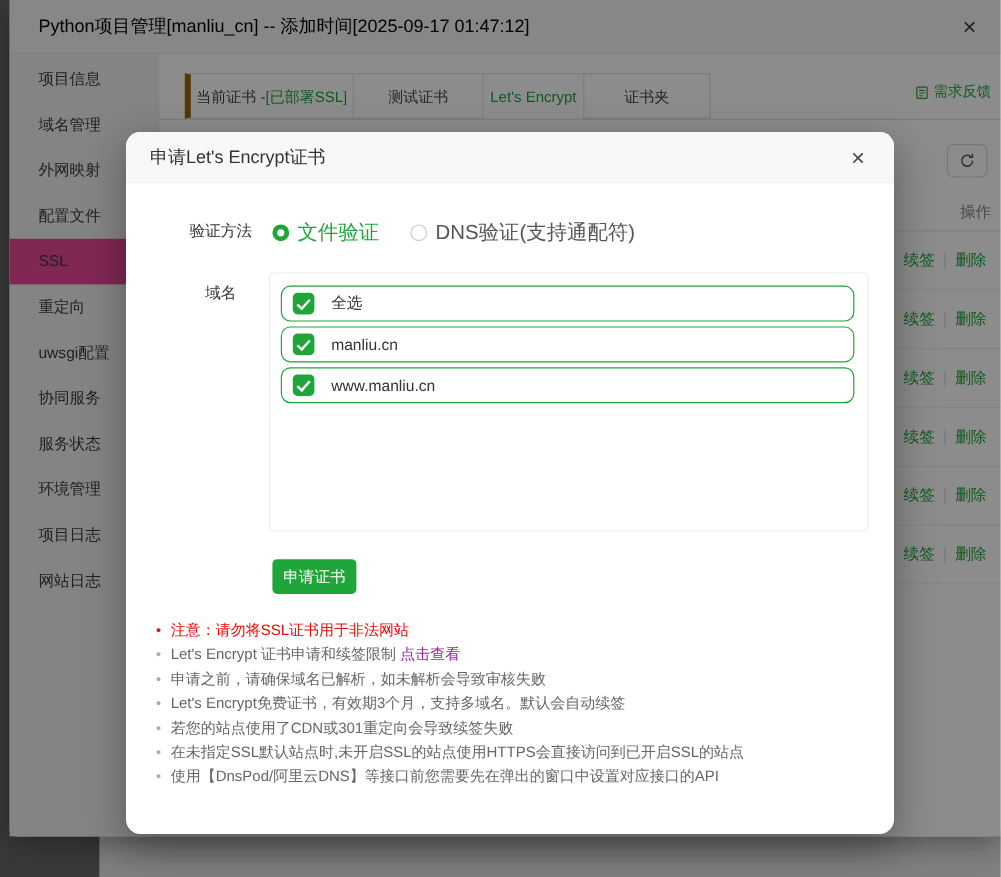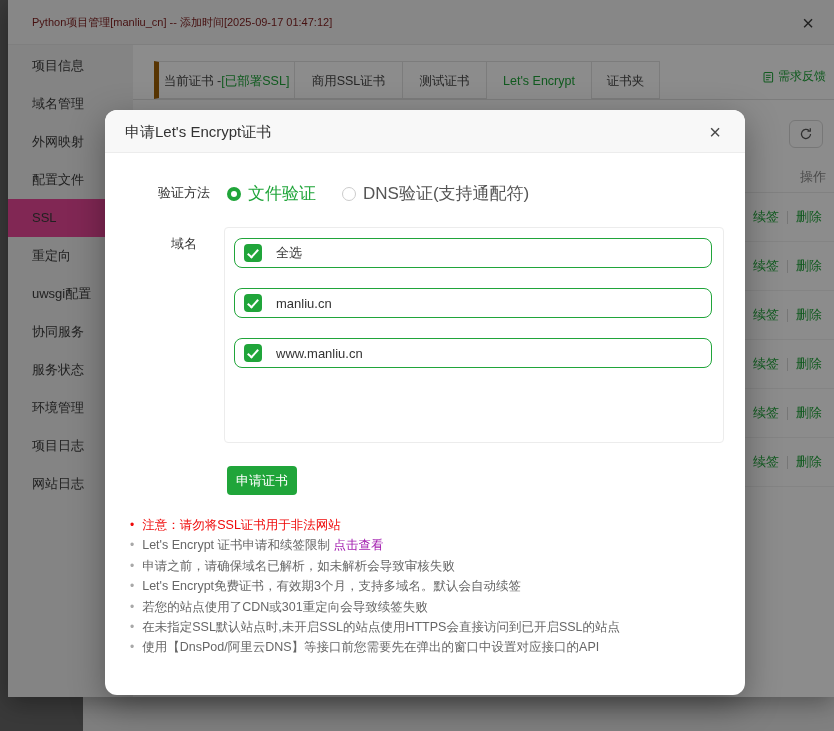--- a/index.html
+++ b/index.html
@@ -10,21 +10,21 @@
 
   
   .page-nav { position:absolute; left:0; top:0; width:83px; height:731px; background:#696969; }
   .page-bg  { position:absolute; left:83px; top:0; width:751px; height:731px; background:#e9e9e9; }
 
   
   .dialog { position:absolute; left:8px; top:0; width:826px; height:697px; background:#fff;
             border-radius:0 0 6px 6px; box-shadow:0 6px 24px rgba(0,0,0,.35); }
   .titlebar { position:relative; height:45px; background:#f6f6f6; border-bottom:1px solid #e8e8e8;
               border-radius:0; }
-  .titlebar .title { position:absolute; left:24px; top:0; line-height:45px; font-size:11px; color:#7f1d1d; }
+  .titlebar .title { position:absolute; left:24px; top:0; line-height:45px; font-size:15px; color:#000000; }
   .titlebar .close { position:absolute; right:12px; top:9px; width:28px; height:28px; line-height:28px;
                      text-align:center; font-size:20px; color:#3c3c3c; cursor:pointer; }
 
   .sidebar { position:absolute; left:0; top:45px; width:125px; bottom:0; background:#f0f0f0; padding-top:2px; }
   .side-item { height:38px; line-height:38px; padding-left:24px; font-size:13px; color:#3c3c3c; cursor:pointer; }
   .side-item.active { background:#ec4899; }
 
   .main { position:absolute; left:125px; top:45px; right:0; bottom:0; background:#fff; }
   .tabline { position:absolute; left:0; top:54px; right:0; height:1px; background:#e2e2e2; }
   .tabs { position:absolute; left:21px; top:16px; height:39px; display:flex; z-index:2; }
@@ -68,21 +68,21 @@
 
   .form-label { position:absolute; left:44px; width:70px; text-align:center; font-size:13px; color:#333; }
   .verify-row { position:absolute; left:122px; top:72px; display:flex; align-items:center; gap:26px; }
   .radio-opt { display:flex; align-items:center; gap:7px; cursor:pointer; font-size:17px; color:#555; }
   .radio-opt.selected { color:#20a53a; }
   .radio { width:14px; height:14px; border-radius:50%; border:1px solid #ccc; background:#fff; }
   .radio.on { border:4px solid #20a53a; }
 
   .domain-box { position:absolute; left:119px; top:117px; width:500px; height:216px;
                 border:1px solid #ececec; border-radius:4px; padding:10px 11px 0 9px; overflow:hidden; }
-  .domain-pill { height:30px; border:1px solid #20a53a; border-radius:8px; margin-bottom:20px;
+  .domain-pill { height:30px; border:1px solid #20a53a; border-radius:8px; margin-bottom:4px;
                  display:flex; align-items:center; padding-left:9px; cursor:pointer; }
   .checkbox { width:18px; height:18px; background:#20a53a; border-radius:4px; position:relative; flex:0 0 auto; }
   .checkbox::after { content:""; position:absolute; left:6px; top:2.5px; width:4px; height:9px;
                      border-right:2px solid #fff; border-bottom:2px solid #fff; transform:rotate(42deg); }
   .domain-pill .dlabel { margin-left:14px; font-size:13px; color:#333; }
 
   .submit-btn { position:absolute; left:122px; top:356px; width:70px; height:29px; background:#20a53a;
                 border:none; border-radius:4px; color:#fff; font-size:13px; cursor:pointer;
                 font-family:"Liberation Sans","DejaVu Sans",sans-serif; }
 
@@ -118,21 +118,20 @@
       <div class="side-item">服务状态</div>
       <div class="side-item">环境管理</div>
       <div class="side-item">项目日志</div>
       <div class="side-item">网站日志</div>
     </div>
 
     <div class="main">
       <div class="tabline"></div>
       <div class="tabs">
         <div class="tab"><span>当前证书 -</span><span class="hl">[已部署SSL]</span></div>
-        <div class="tab">商用SSL证书</div>
         <div class="tab">测试证书</div>
         <div class="tab active">Let's Encrypt</div>
         <div class="tab">证书夹</div>
       </div>
 
       <div class="feedback">
         <svg width="12" height="12" viewBox="0 0 14 14">
             <rect x="1.2" y="1.8" width="10" height="11" rx="1.2" fill="none" stroke="#20a53a" stroke-width="1.2"></rect>
             <line x1="3.4" y1="5" x2="8.9" y2="5" stroke="#20a53a" stroke-width="1.1"></line>
             <line x1="3.4" y1="7.6" x2="8.9" y2="7.6" stroke="#20a53a" stroke-width="1.1"></line>

